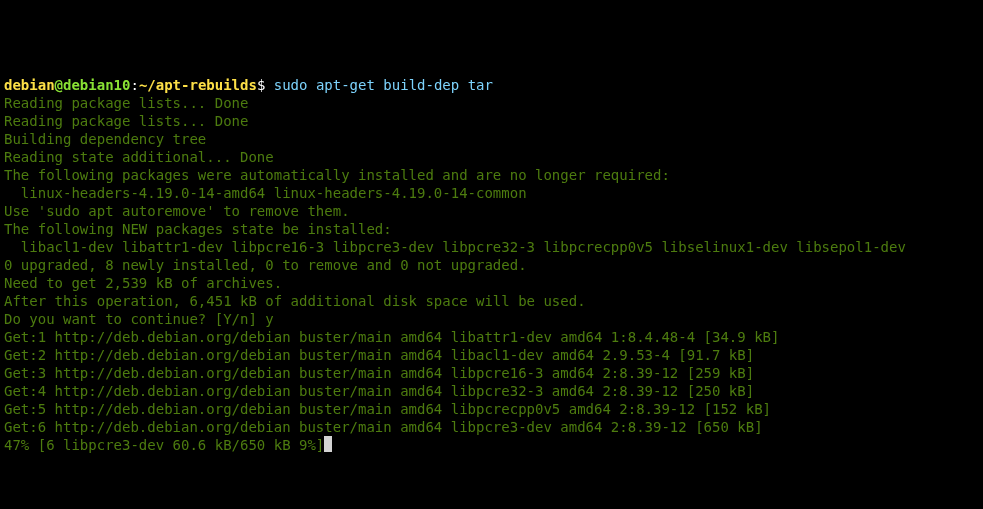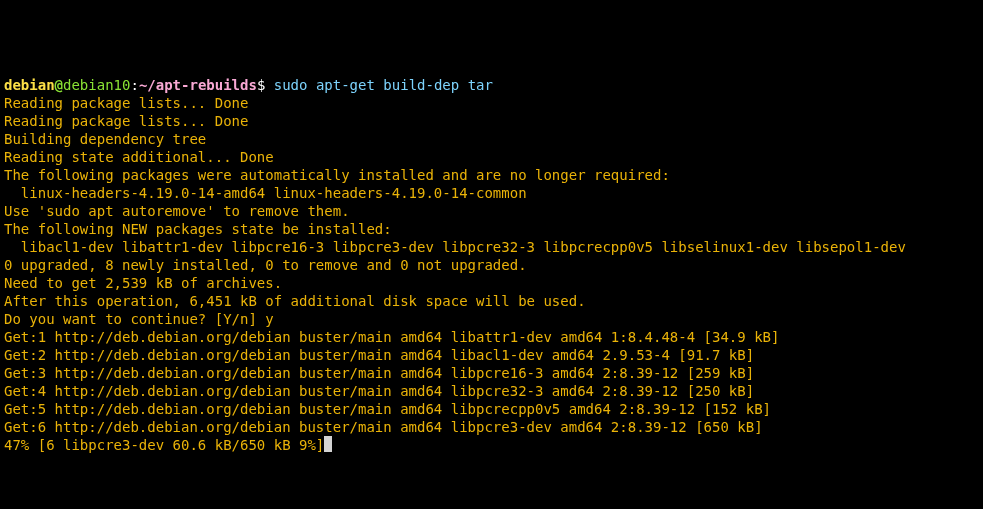--- a/index.html
+++ b/index.html
@@ -9,27 +9,27 @@
       font-family: "DejaVu Sans Mono", "Liberation Mono", Consolas, monospace;
       font-size: 14px;
       line-height: 18px;
       width: 983px;
       height: 509px;
       padding: 4px 4px;
       overflow: hidden;
       white-space: pre;
     }
     .prompt-user { color: #fde047; font-weight: bold; }
-    .prompt-host { color: #8ae234; font-weight: normal; text-align: center; }
+    .prompt-host { color: #8ae234; font-weight: bold; text-align: center; }
     .prompt-at   { color: #8ae234; font-weight: bold; }
     .prompt-sep  { color: #fff; }
-    .prompt-path { color: #f9a8d4; font-weight: bold; }
+    .prompt-path { color: #fde047; font-weight: bold; }
     .prompt-end  { color: #fff; }
     .cmd         { color: #7dd3fc; }
-    .line        { color: #eab308; }
+    .line        { color: #4d7c0f; }
     .cursor {
       display: inline-block;
       width: 8px;
       height: 16px;
       background: #d3d3d3;
       vertical-align: text-bottom;
       margin-bottom: 1px;
     }
   </style>
 </head>

